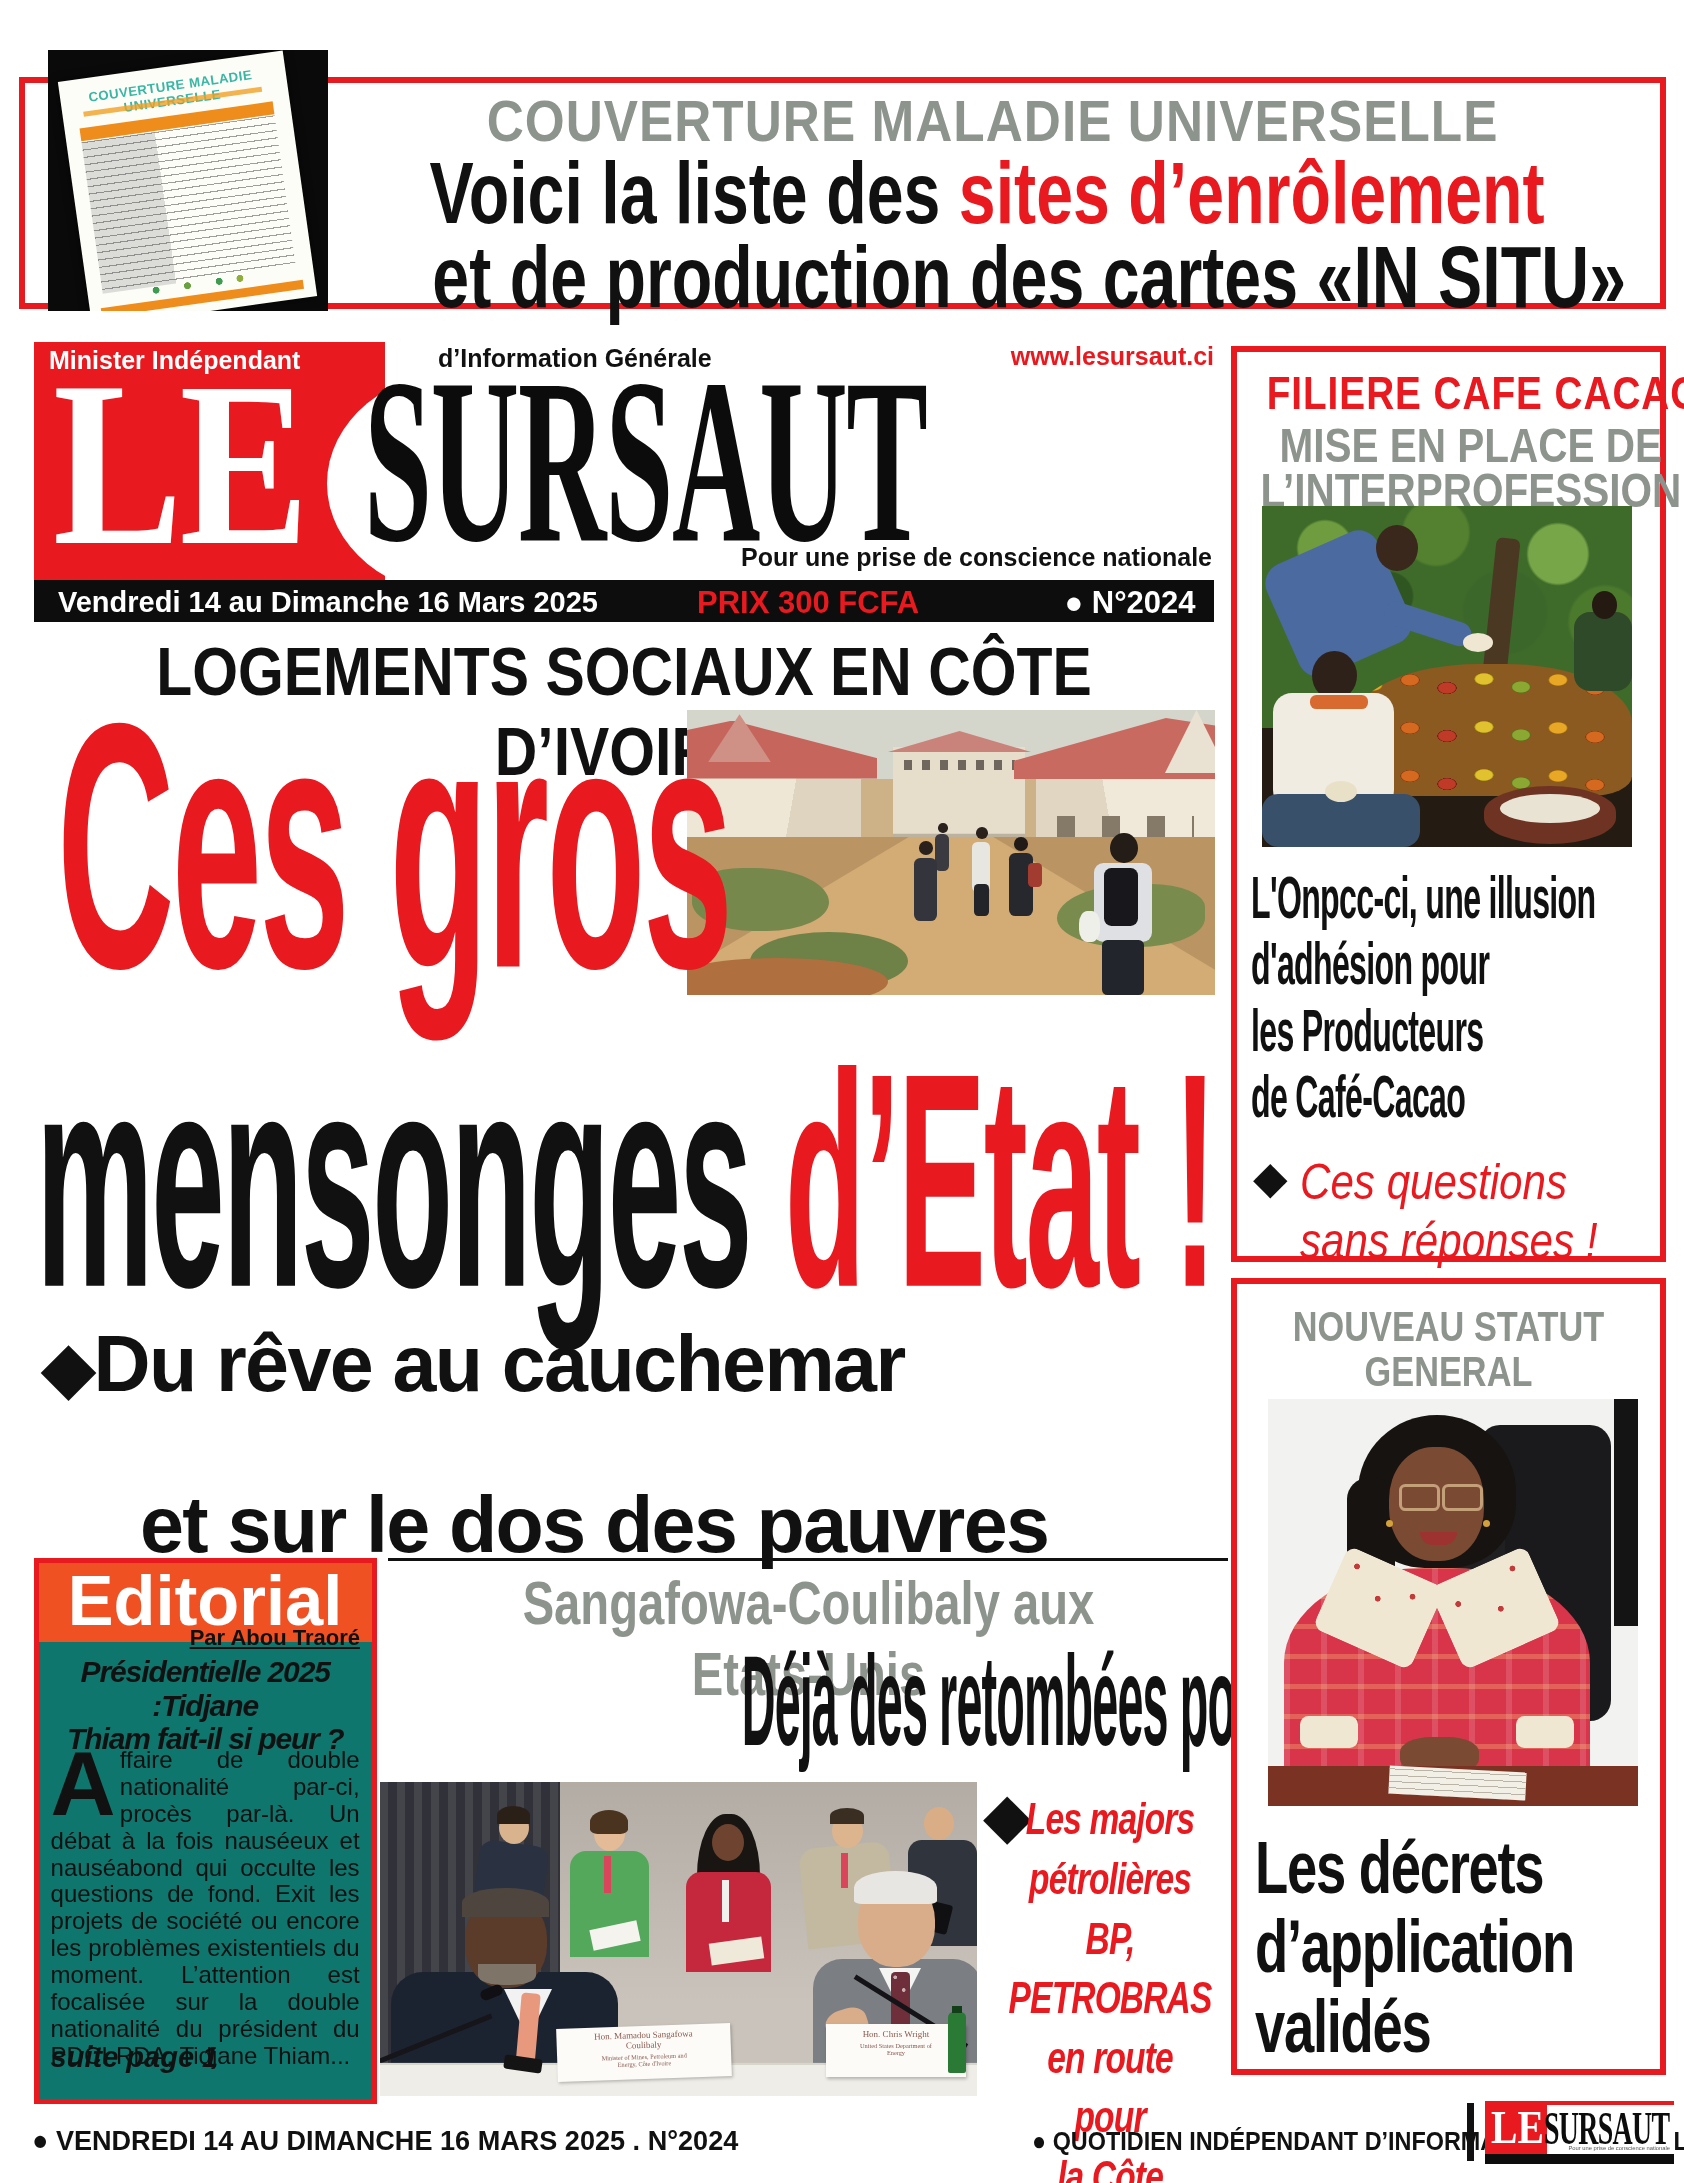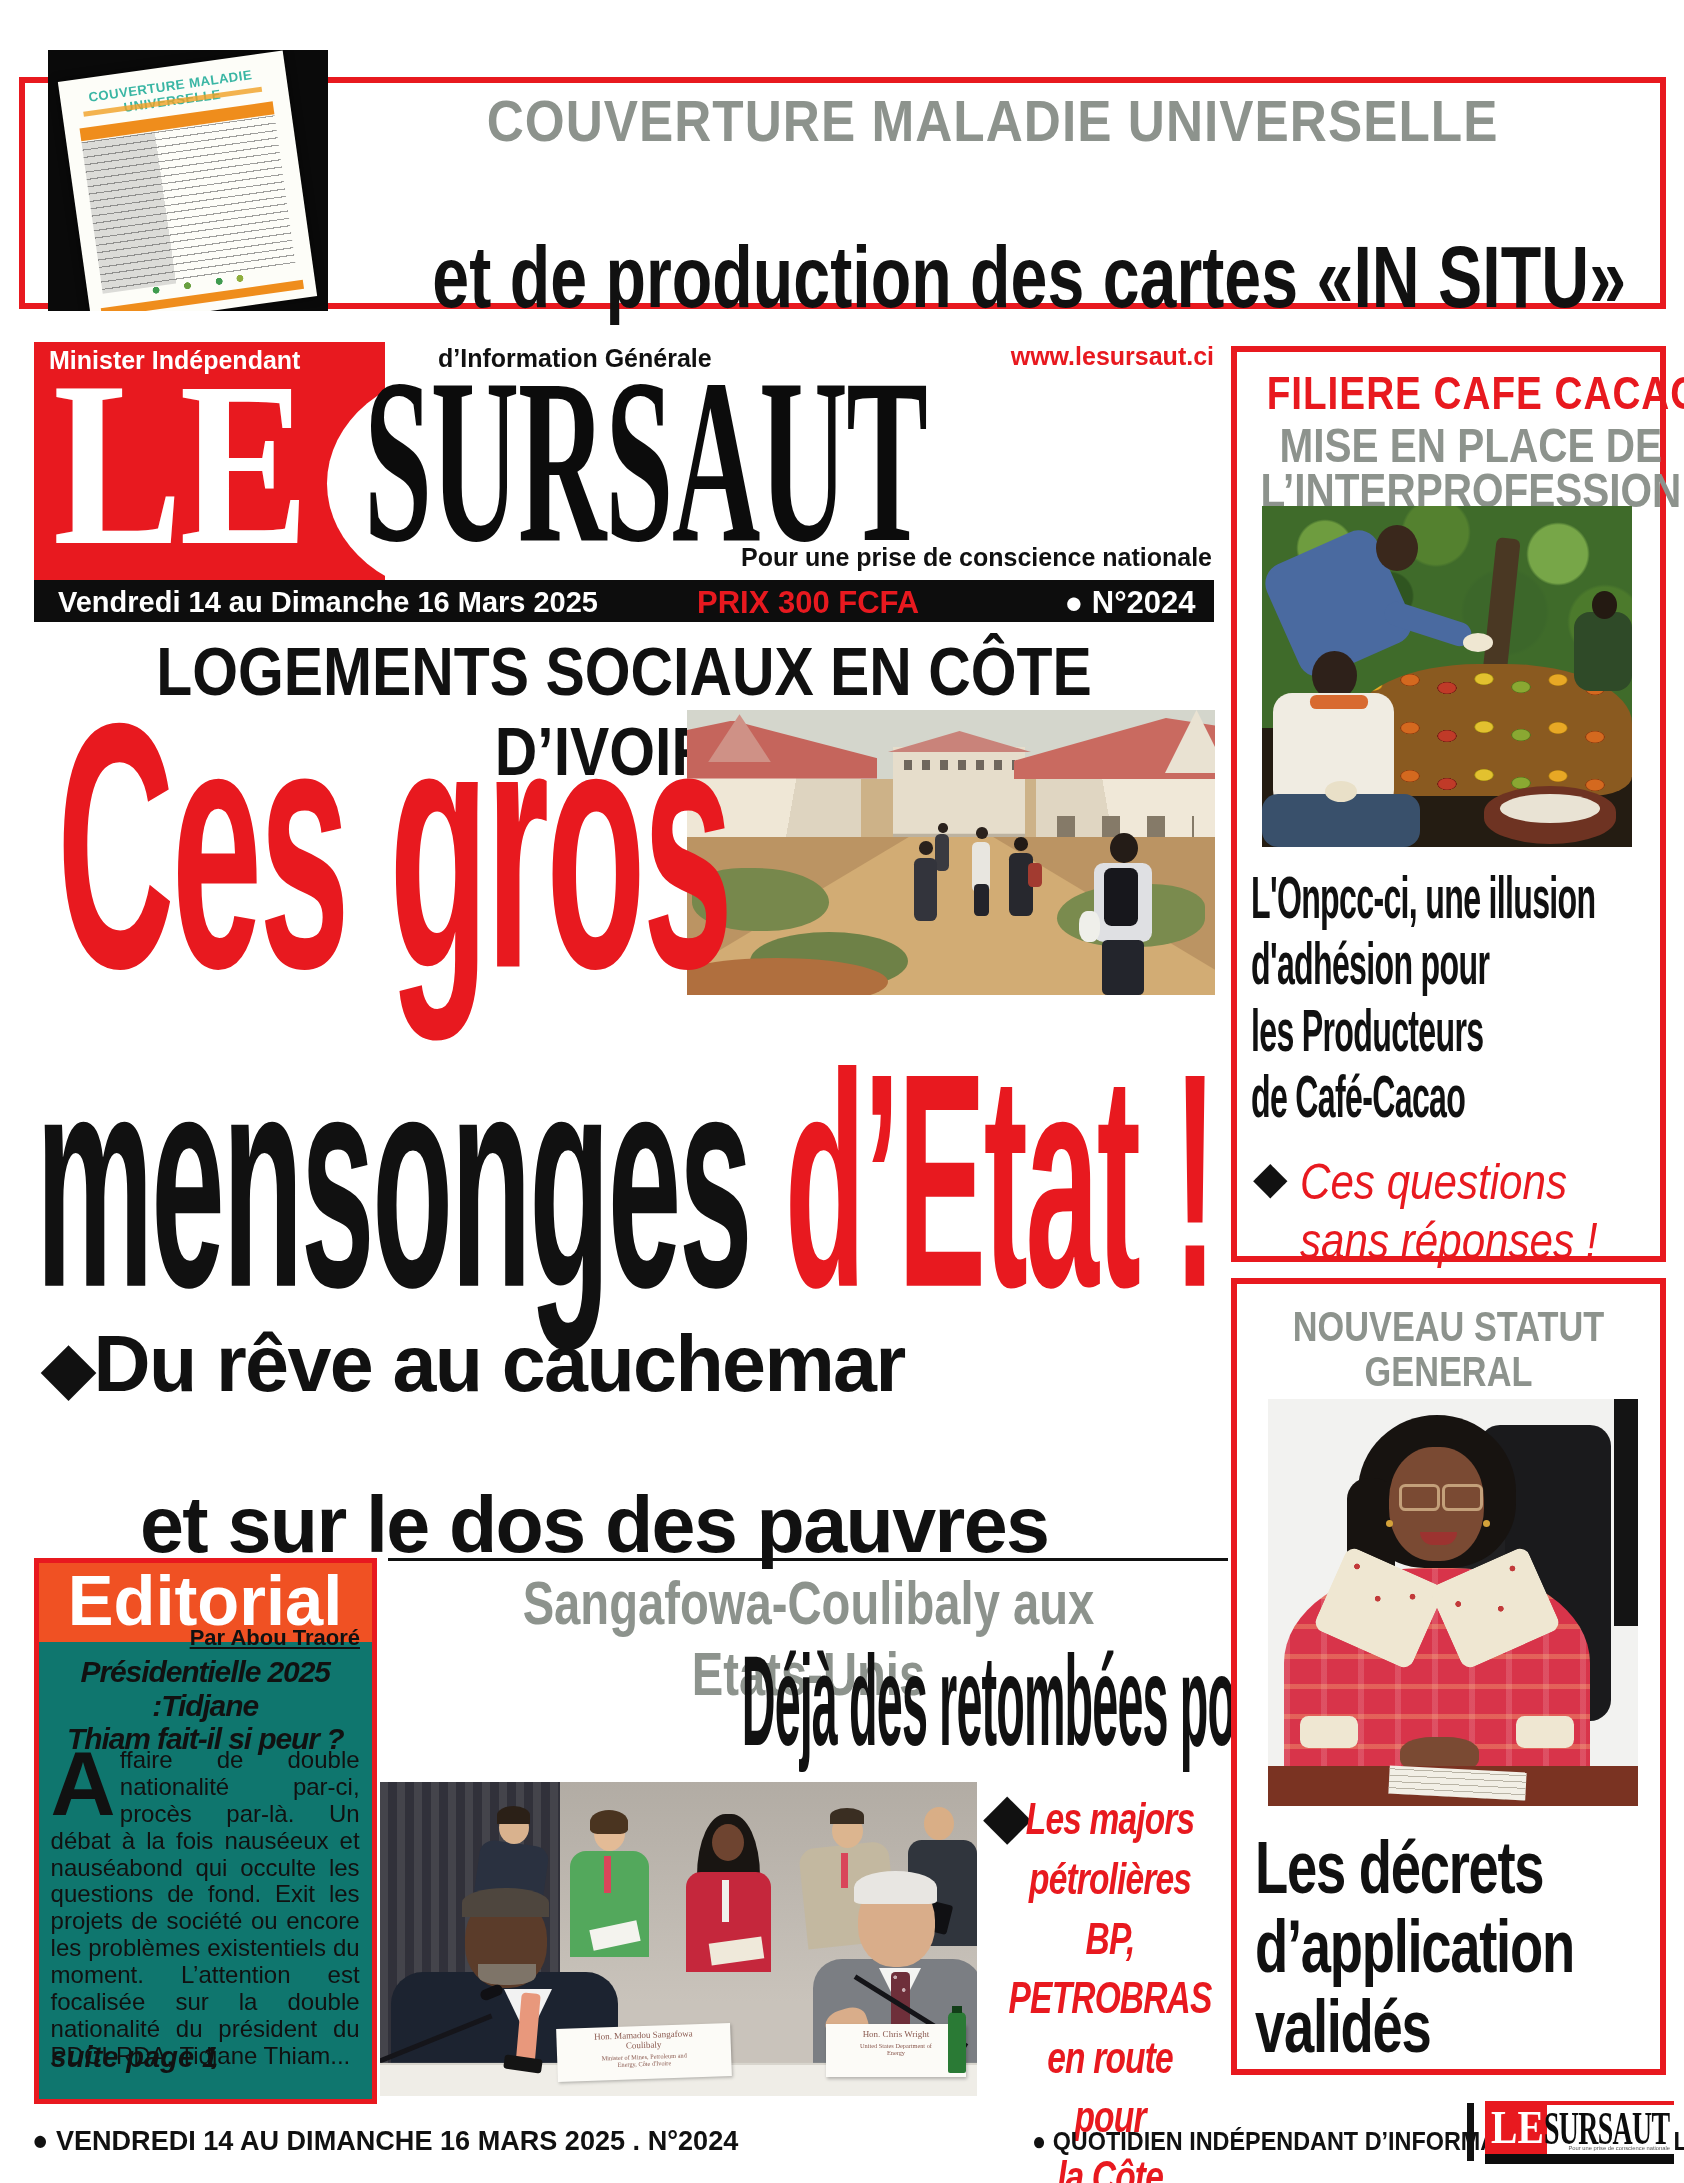--- a/index.html
+++ b/index.html
@@ -41,20 +41,25 @@
                   background:radial-gradient(circle 3.7px at 5.3px 4.8px,#3f9b4f 3.2px,transparent 3.7px),
                              radial-gradient(circle 3.7px at 37px 4.8px,#69a040 3.2px,transparent 3.7px),
                              radial-gradient(circle 3.7px at 69px 4.8px,#3f9b4f 3.2px,transparent 3.7px),
                              radial-gradient(circle 3.7px at 90px 4.8px,#8fae3e 3.2px,transparent 3.7px);"></div>
     </div>
   </div>
 
   <div class="x ctr" style="left:338px;top:89px;width:1310px;">
     <span class="sc hv gray" style="font-size:54px;letter-spacing:1.1px;transform:scale(.95,1.05);">COUVERTURE MALADIE UNIVERSELLE</span>
   </div>
+  <div class="x ctr nowrap" style="left:327px;top:142px;width:1320px;">
+    <span class="sc hv" style="font-size:78px;transform:scale(.85,1.12);">
+      <span>Voici la liste des </span><span class="red">sites d’enrôlement</span>
+    </span>
+  </div>
   <div class="x ctr nowrap" style="left:327px;top:226px;width:1320px;">
     <span class="sc hv" style="font-size:78px;transform:scale(.85,1.12);">et de production des cartes «IN SITU»</span>
   </div>
 
   <div class="x" style="left:34px;top:342px;width:351px;height:242px;background:#e8191f;"></div>
   <div class="x" style="left:327px;top:370px;width:275px;height:227px;background:#fff;border-radius:50%;"></div>
 
   <div class="x white" style="left:49px;top:346px;font-size:25px;font-weight:700;z-index:2;">Minister Indépendant</div>
   <div class="x" style="left:438px;top:344px;font-size:25px;font-weight:700;color:#111;">d’Information Générale</div>
   <div class="x red" style="left:1003px;top:342px;width:211px;text-align:right;font-size:25px;font-weight:700;">www.lesursaut.ci</div>

